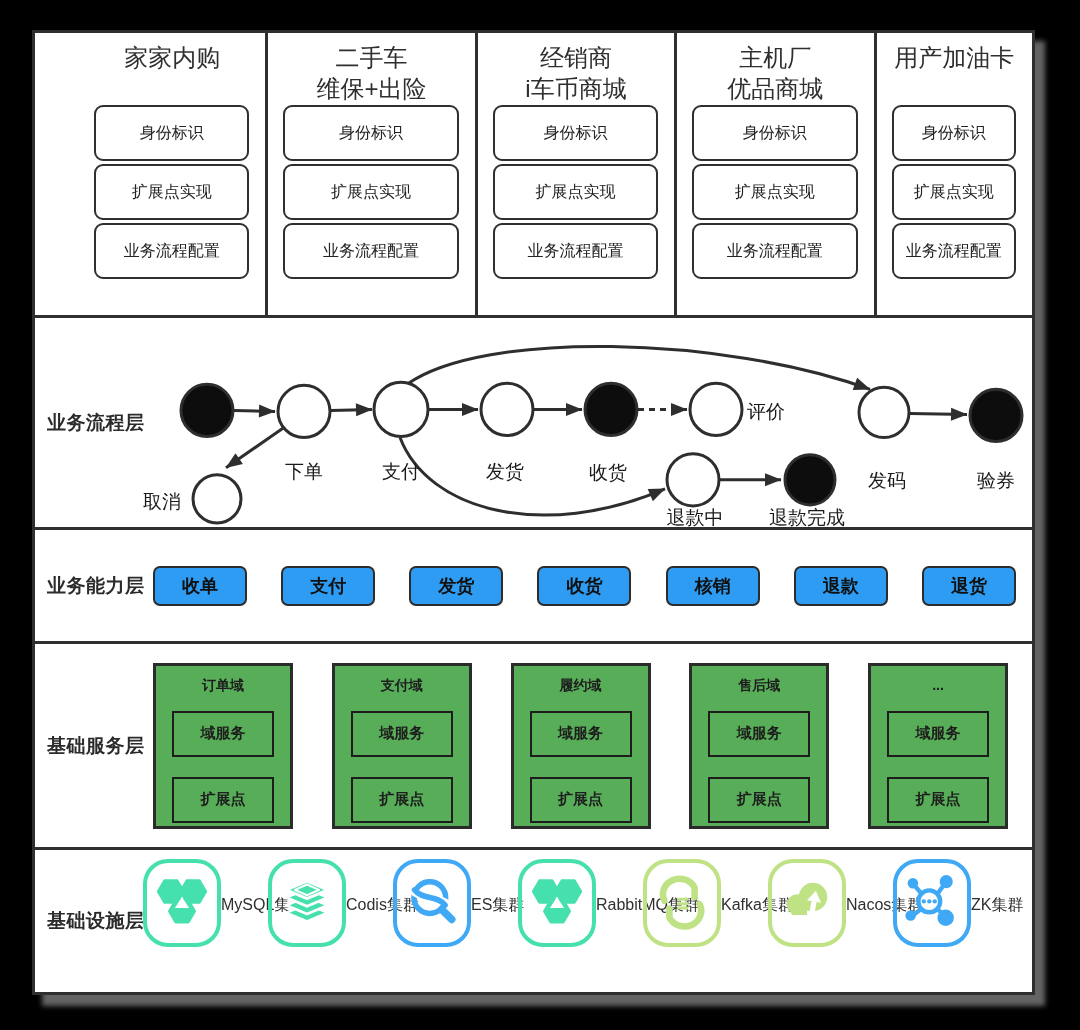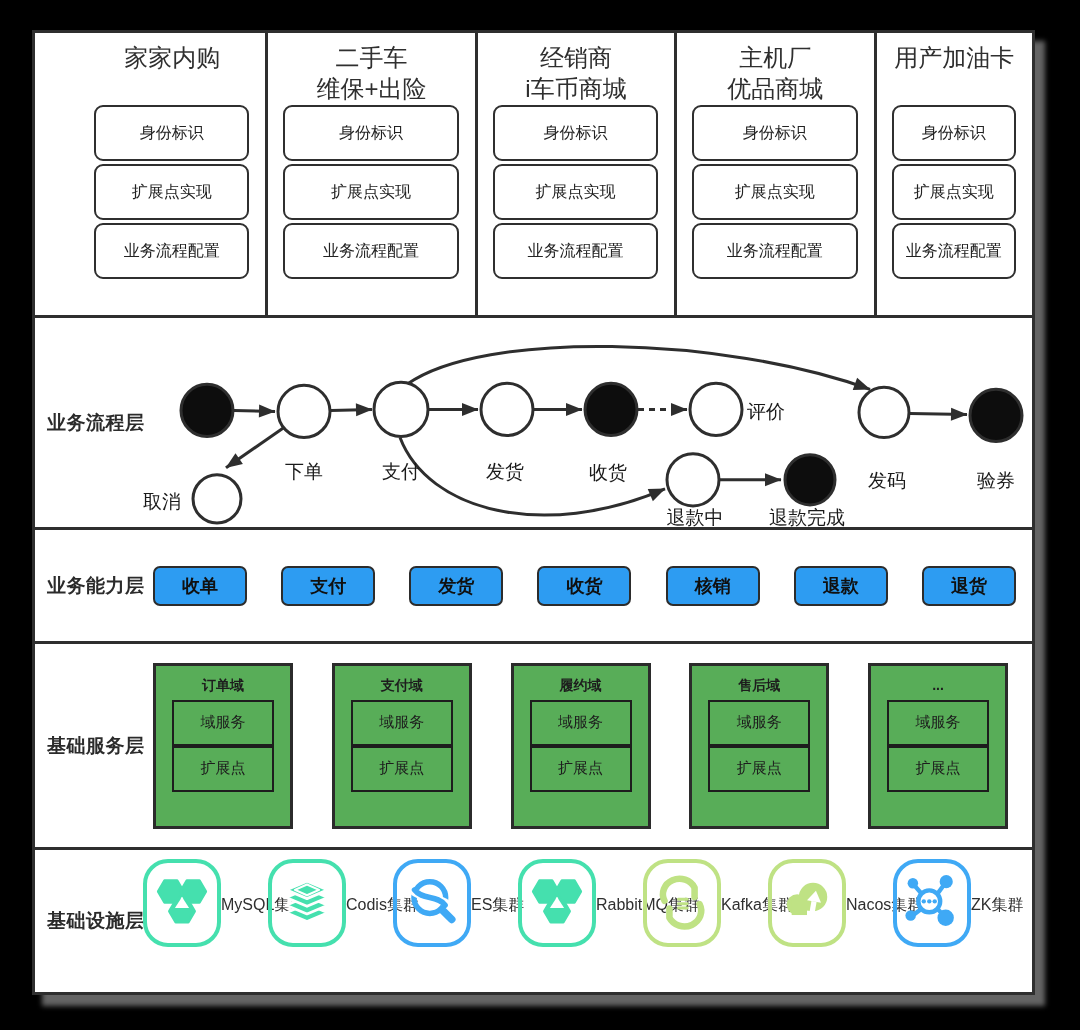--- a/index.html
+++ b/index.html
@@ -37,21 +37,21 @@
     font-size:18px;font-weight:600;color:#101010;}
   
   .services{height:206px;}
   .domain-row{position:absolute;left:118px;right:24px;top:50%;transform:translateY(-50%);
     display:flex;justify-content:space-between;}
   .domain-card{width:140px;height:166px;box-sizing:border-box;background:#58ad58;
     border:3px solid #2b2b2b;padding-top:5px;}
   .domain-title{text-align:center;font-size:14px;font-weight:700;color:#1d1d1d;height:28px;line-height:28px;}
   .dbox{width:102px;height:46px;box-sizing:border-box;border:2.5px solid #1d1d1d;margin:0 auto;
     display:flex;align-items:center;justify-content:center;font-size:15px;color:#1d1d1d;}
-  .dbox.first{margin-top:1px;} .dbox.second{}
+  .dbox.first{margin-top:12px;font-weight:bold;} .dbox.second{margin-top:20px;font-weight:bold;}
   
   .infra{height:145px;}
   .infra-row{position:absolute;left:108px;top:9px;display:flex;gap:37px;}
   .infra-item{width:88px;display:flex;flex-direction:row;align-items:center;}
   .icon-frame{width:88px;height:88px;box-sizing:border-box;border-radius:25px;
     display:flex;align-items:center;justify-content:center;}
   .frame-mint{border:4.5px solid #45e0ae;} .frame-blue{border:4.5px solid #3fa9f5;}
   .frame-lime{border:4.5px solid #bfe284;}
   .infra-label{margin-top:5px;font-size:16px;color:#2f2f2f;white-space:nowrap;}
 </style>

